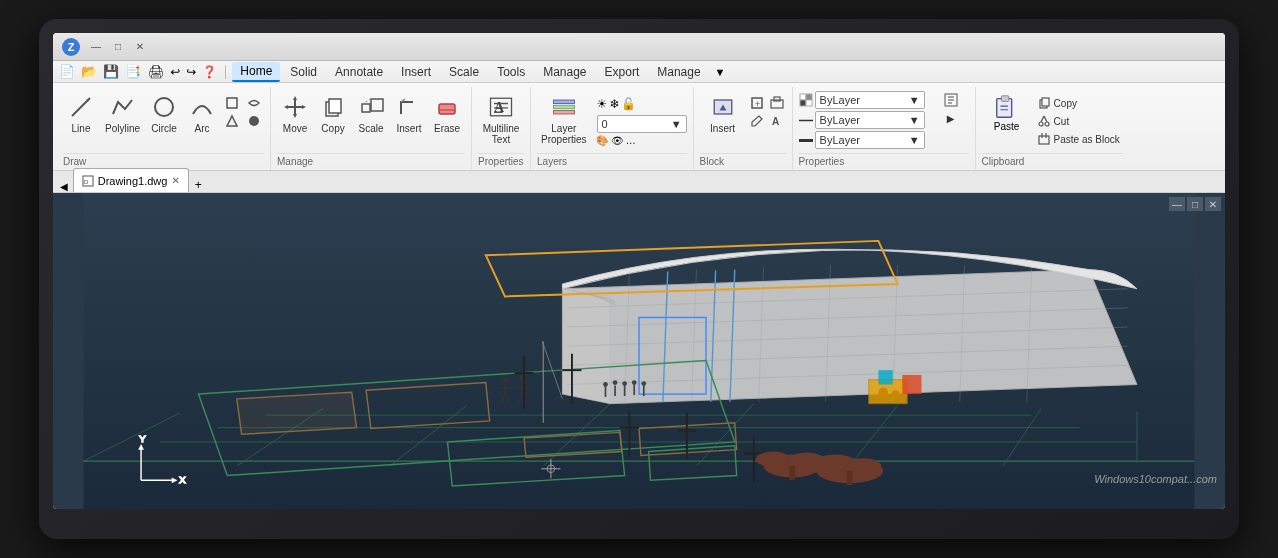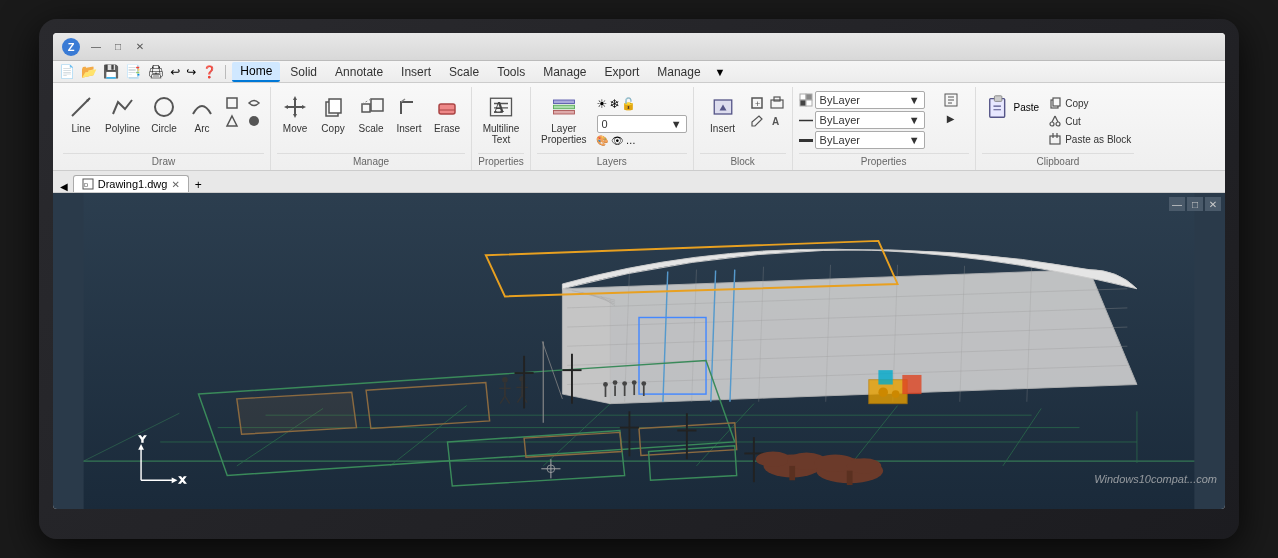--- a/index.html
+++ b/index.html
@@ -132,21 +132,21 @@
       flex-direction: row;
       align-items: flex-start;
       flex: 1;
       gap: 2px;
       padding-top: 4px;
     }
 
     .ribbon-group-label {
       font-size: 10px;
       color: #666;
-      text-align: center;
+      text-align: left;
       padding: 2px 0 3px 0;
       border-top: 1px solid #ddd;
       margin-top: auto;
     }
 
     .ribbon-btn {
       display: flex;
       flex-direction: column;
       align-items: center;
       justify-content: flex-start;
@@ -209,21 +209,21 @@
       background: #d0d0d0;
       border: 1px solid #bbb;
       border-bottom: none;
       border-radius: 3px 3px 0 0;
       padding: 2px 8px;
       font-size: 11px;
       display: flex;
       align-items: center;
       gap: 4px;
       cursor: pointer;
-      height: 17px;
+      height: 24px;
     }
     .tab.active {
       background: white;
       border-color: #aaa;
     }
     .tab-close {
       font-size: 10px;
       color: #666;
       cursor: pointer;
     }
@@ -264,21 +264,21 @@
     }
 
     .layer-icons {
       display: flex;
       gap: 2px;
       align-items: center;
     }
 
     .paste-large {
       display: flex;
-      flex-direction: row;
+      flex-direction: column;
       align-items: center;
       cursor: pointer;
       min-width: 50px;
       padding: 2px 4px;
     }
   </style>
 </head>
 <body>
 
 <div class="monitor-frame">

